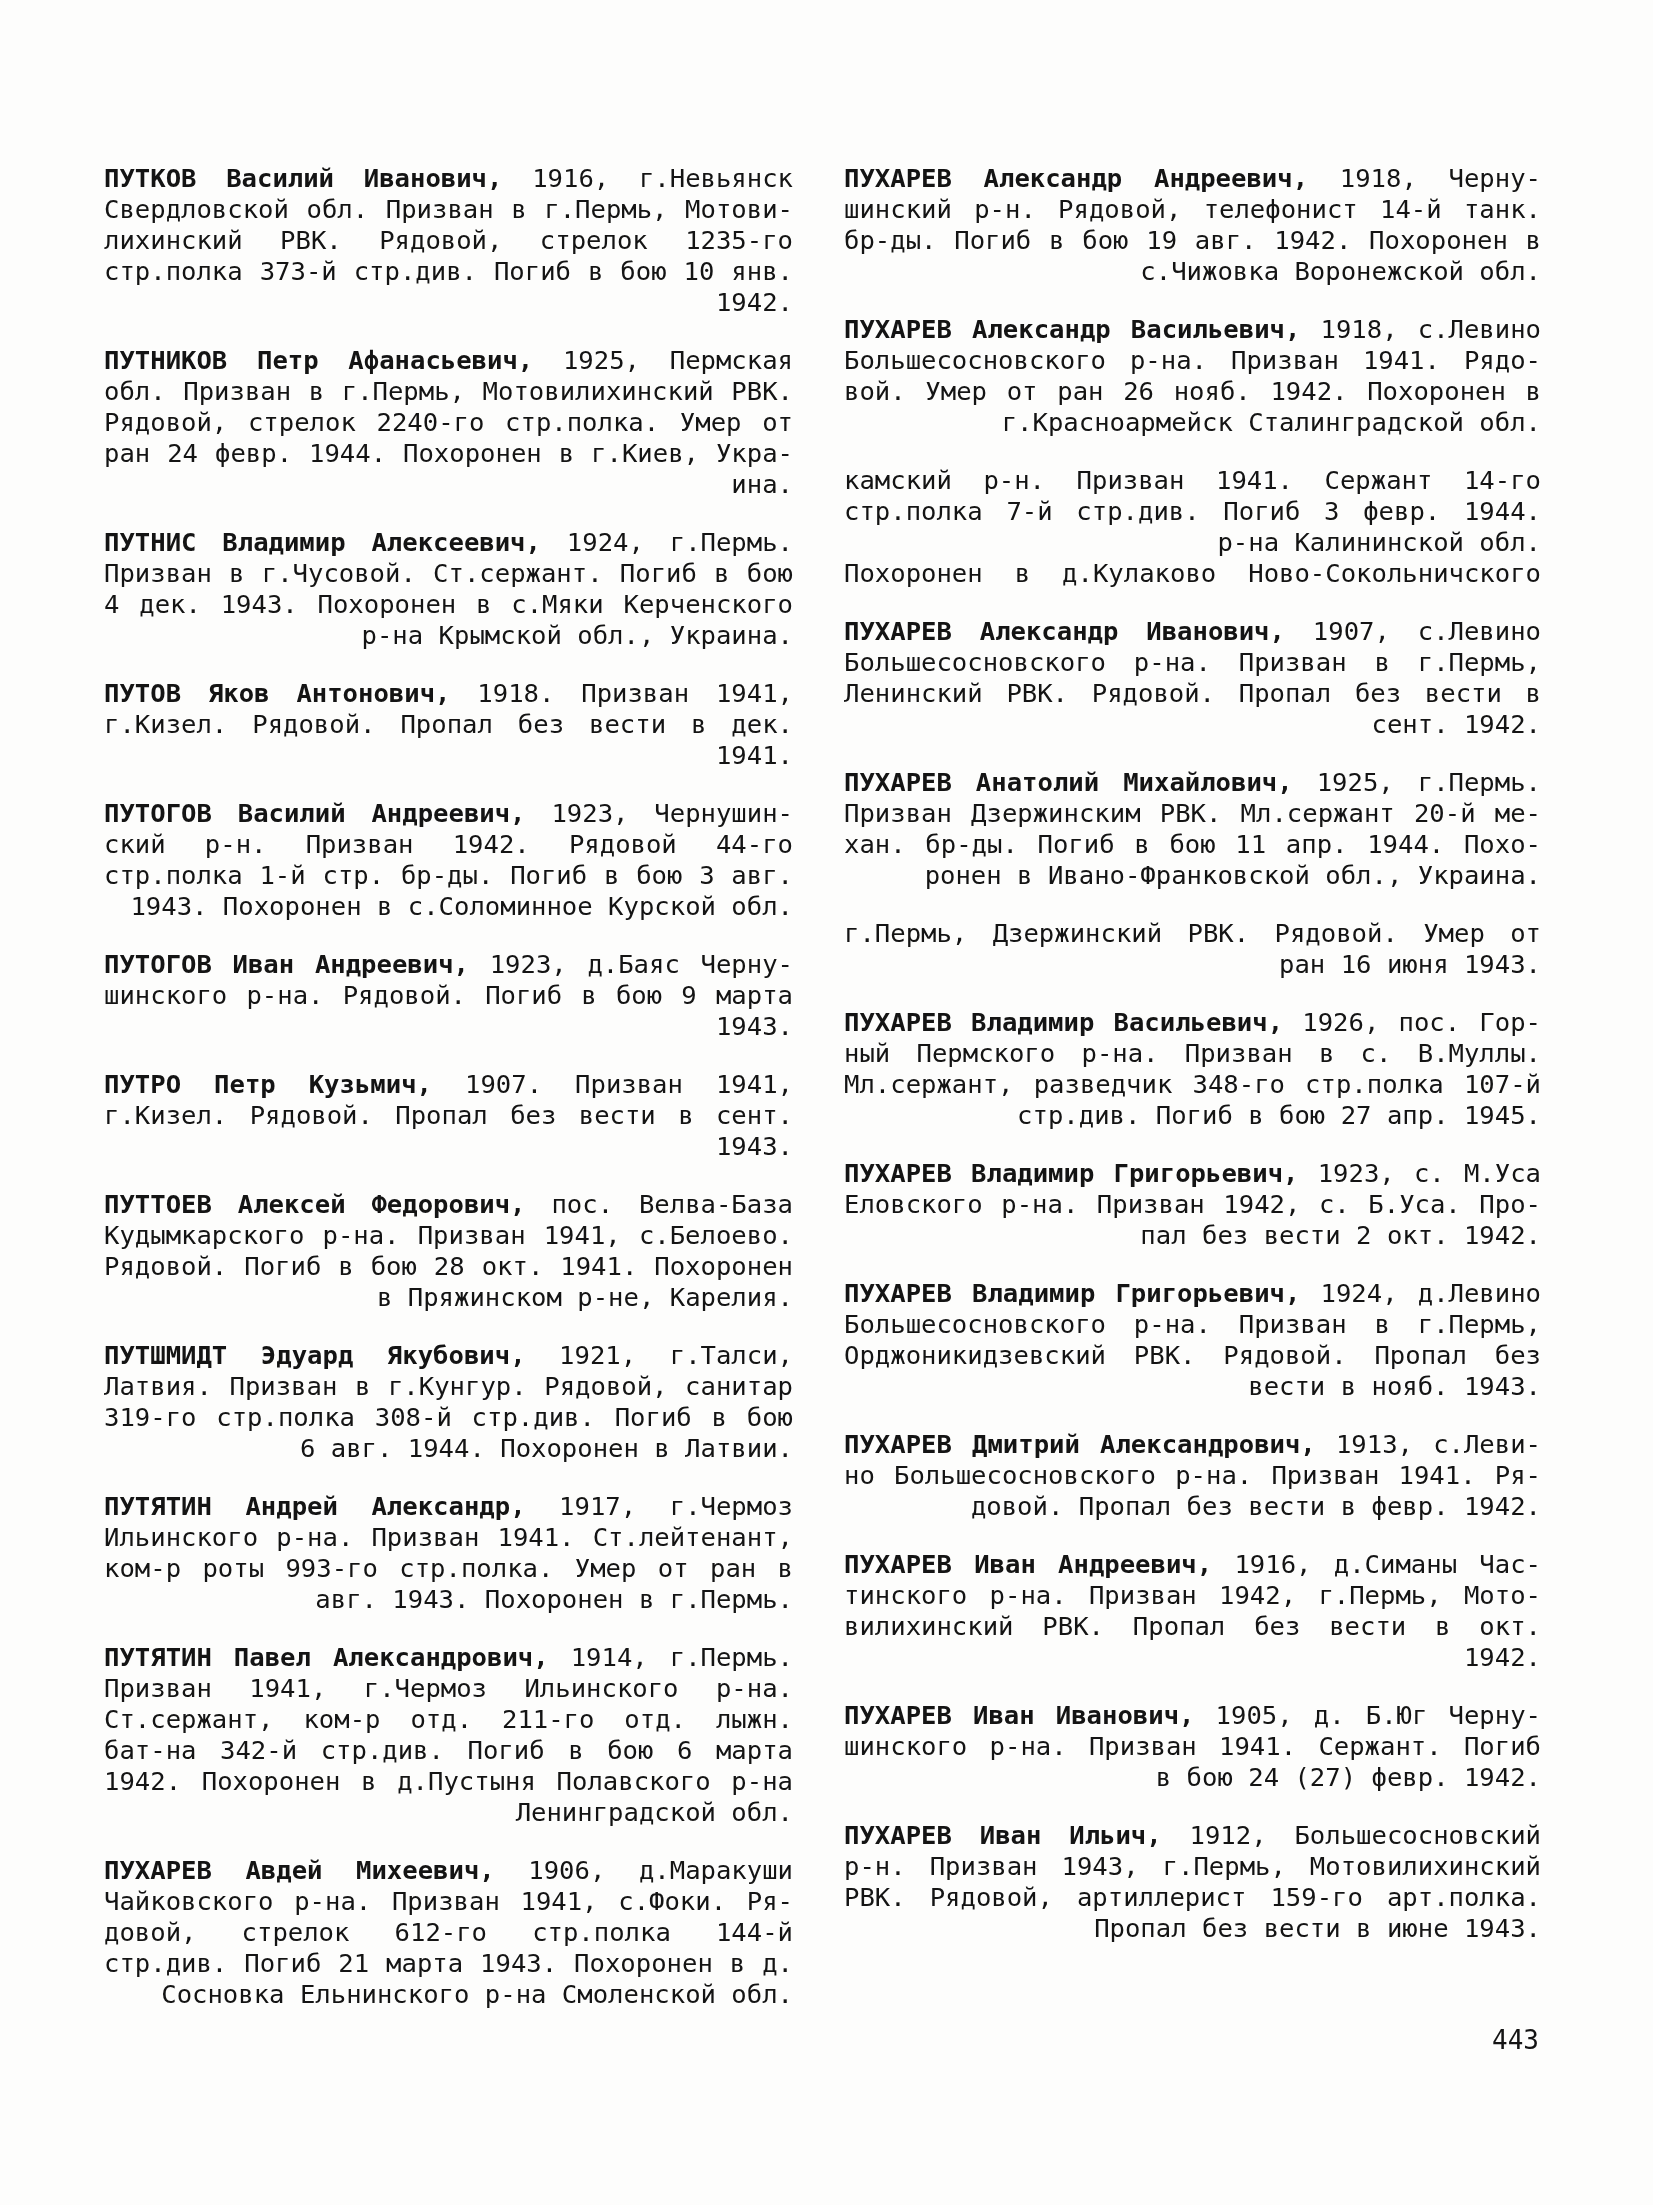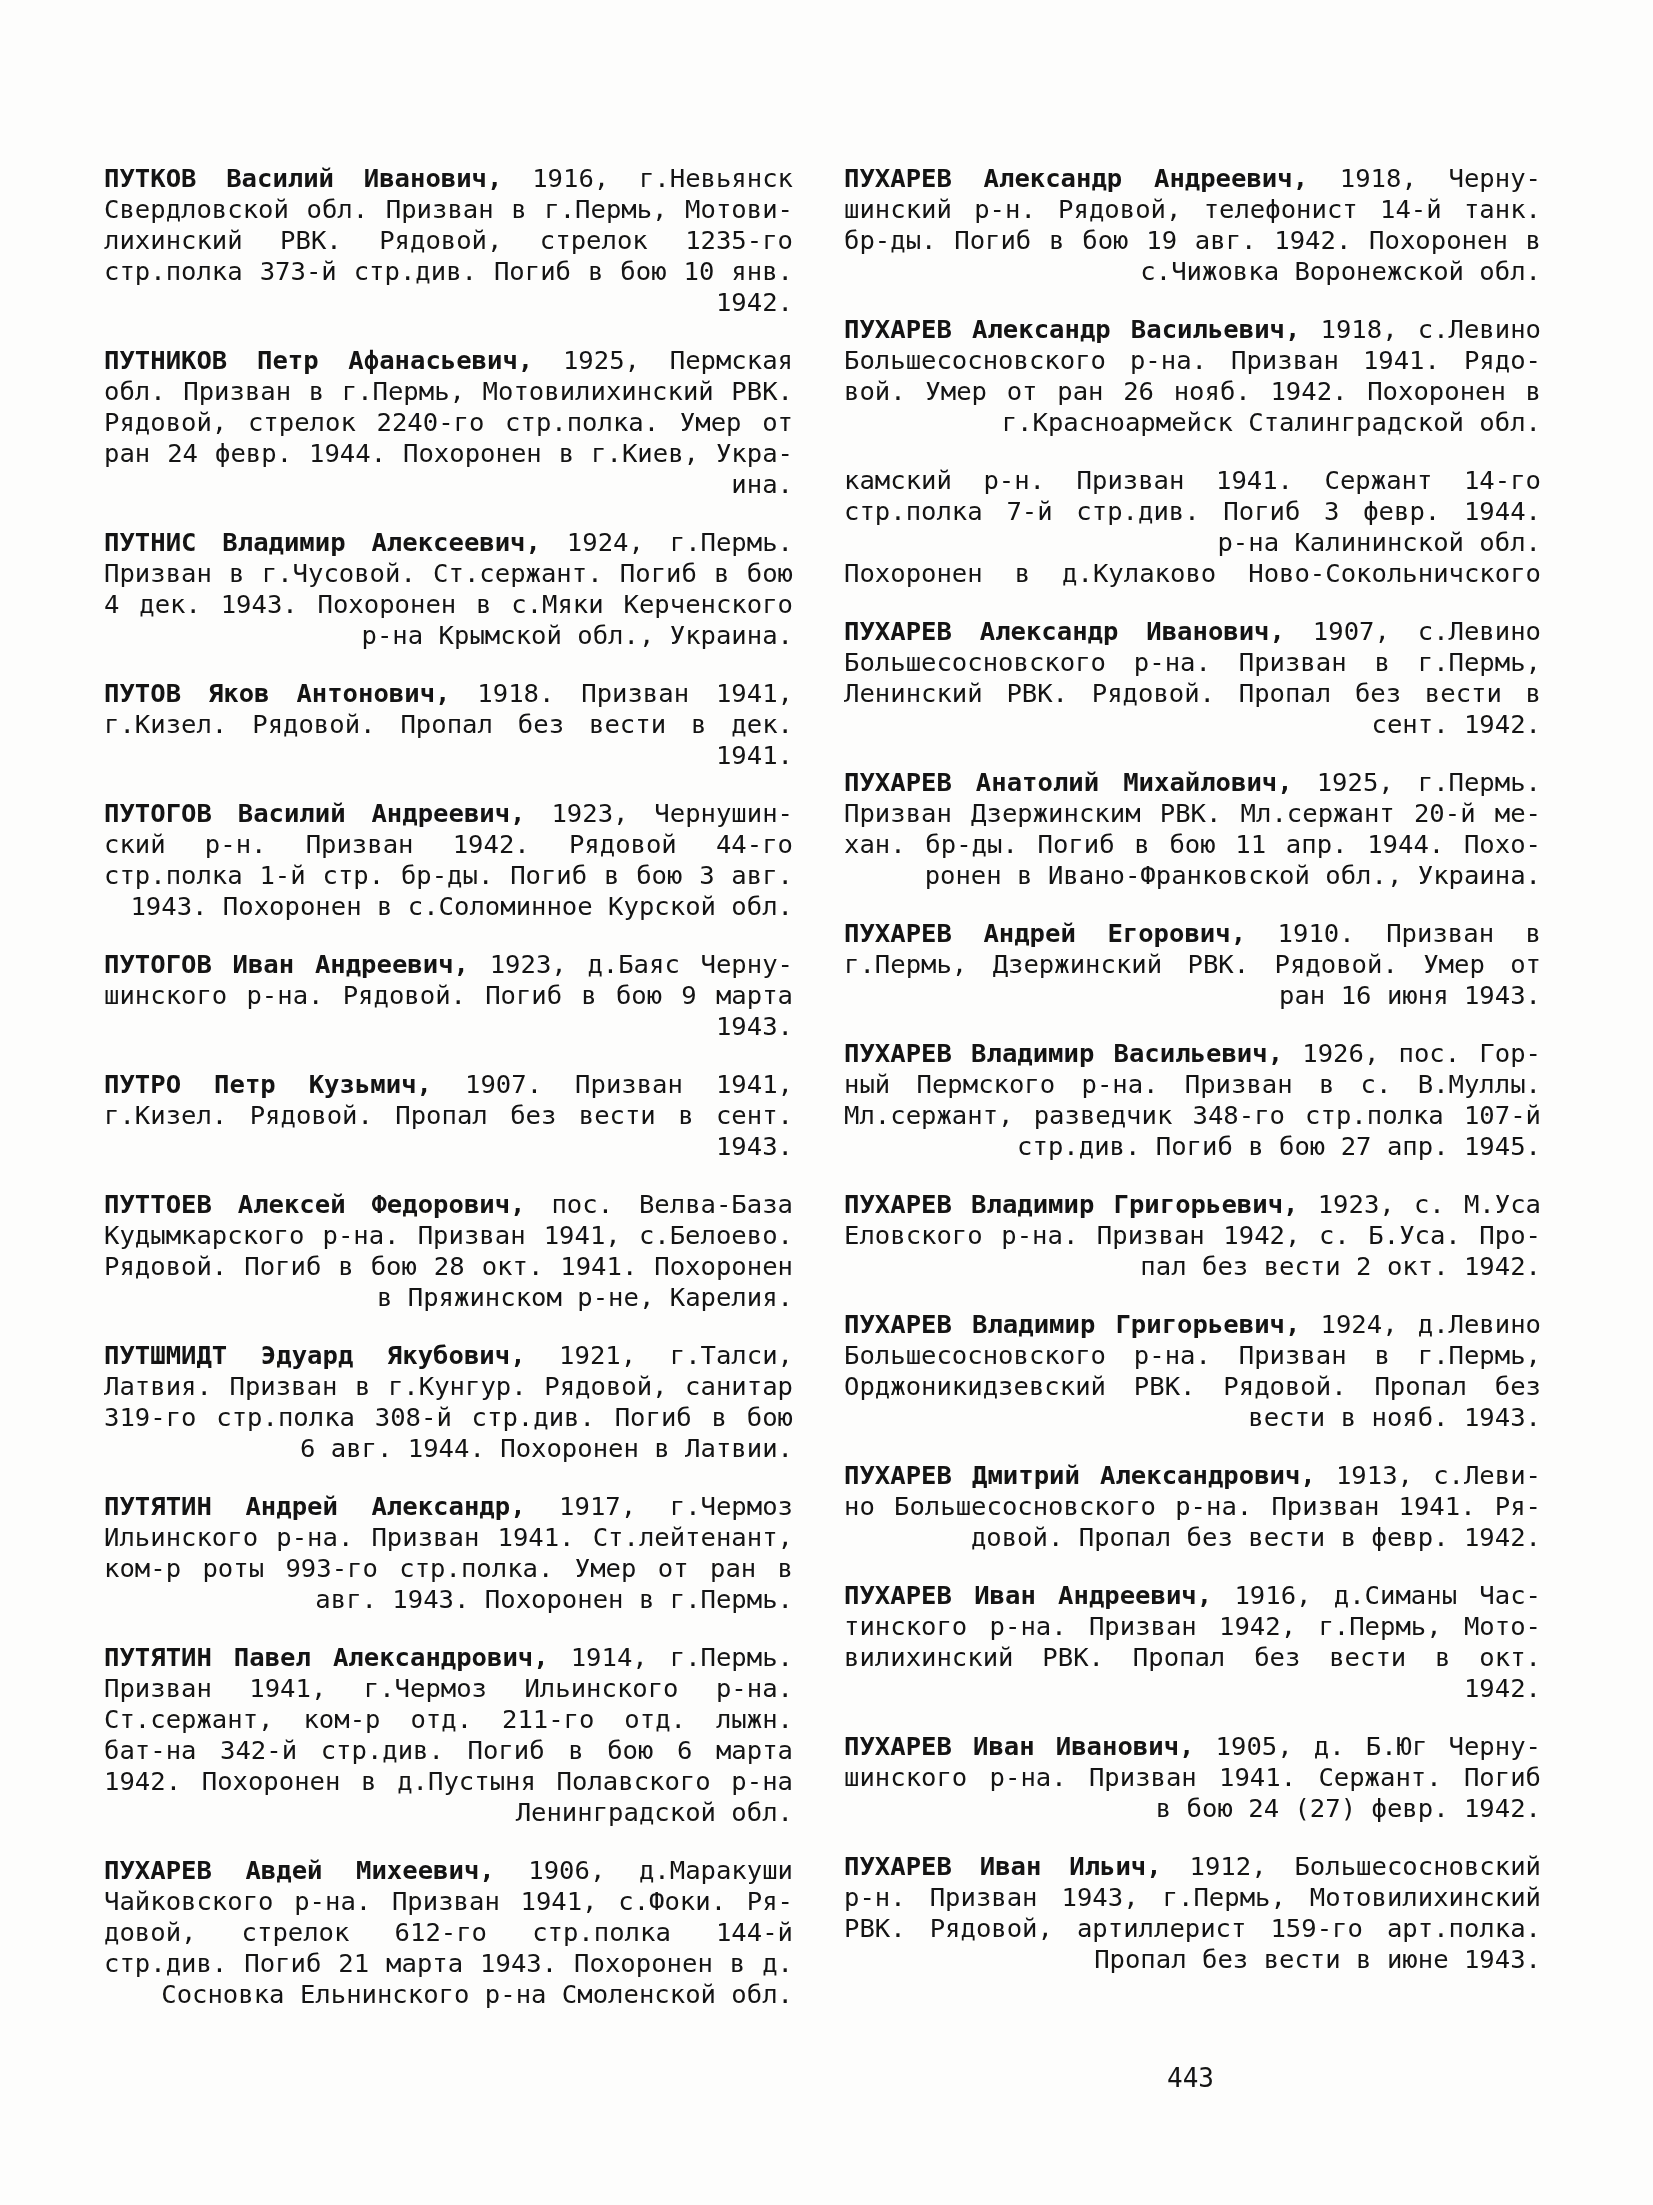--- a/index.html
+++ b/index.html
@@ -20,23 +20,22 @@
     color: #141414;
     letter-spacing: 0;
   }
   .fill { text-align: justify; text-align-last: justify; }
   .last { text-align: right; text-align-last: auto; }
   .surname { font-weight: bold; }
   .page-number {
     position: absolute;
     left: 842px; width: 697px; top: 2025px;
     font-size: 26px; line-height: 31px;
-    text-align: center;
+    text-align: right;
     color: #141414;
-    margin-top: 38px;
   }
 </style>
 </head>
 <body>
 
 <div class="page">
   <div class="column left" id="col-left">
       <div class="entry">
         <div class="line fill"><span class="surname">ПУТКОВ Василий Иванович,</span> 1916, г.Невьянск</div>
         <div class="line fill">Свердловской обл. Призван в г.Пермь, Мотови-</div>
@@ -137,21 +136,20 @@
         <div class="line fill">Ленинский РВК. Рядовой. Пропал без вести в</div>
         <div class="line last">сент. 1942.</div>
       </div>
       <div class="entry">
         <div class="line fill"><span class="surname">ПУХАРЕВ Анатолий Михайлович,</span> 1925, г.Пермь.</div>
         <div class="line fill">Призван Дзержинским РВК. Мл.сержант 20-й ме-</div>
         <div class="line fill">хан. бр-ды. Погиб в бою 11 апр. 1944. Похо-</div>
         <div class="line last">ронен в Ивано-Франковской обл., Украина.</div>
       </div>
       <div class="entry">
-        <div class="line fill"><span class="surname">ПУХАРЕВ Андрей Егорович,</span> 1910. Призван в</div>
         <div class="line fill">г.Пермь, Дзержинский РВК. Рядовой. Умер от</div>
         <div class="line last">ран 16 июня 1943.</div>
       </div>
       <div class="entry">
         <div class="line fill"><span class="surname">ПУХАРЕВ Владимир Васильевич,</span> 1926, пос. Гор-</div>
         <div class="line fill">ный Пермского р-на. Призван в с. В.Муллы.</div>
         <div class="line fill">Мл.сержант, разведчик 348-го стр.полка 107-й</div>
         <div class="line last">стр.див. Погиб в бою 27 апр. 1945.</div>
       </div>
       <div class="entry">

